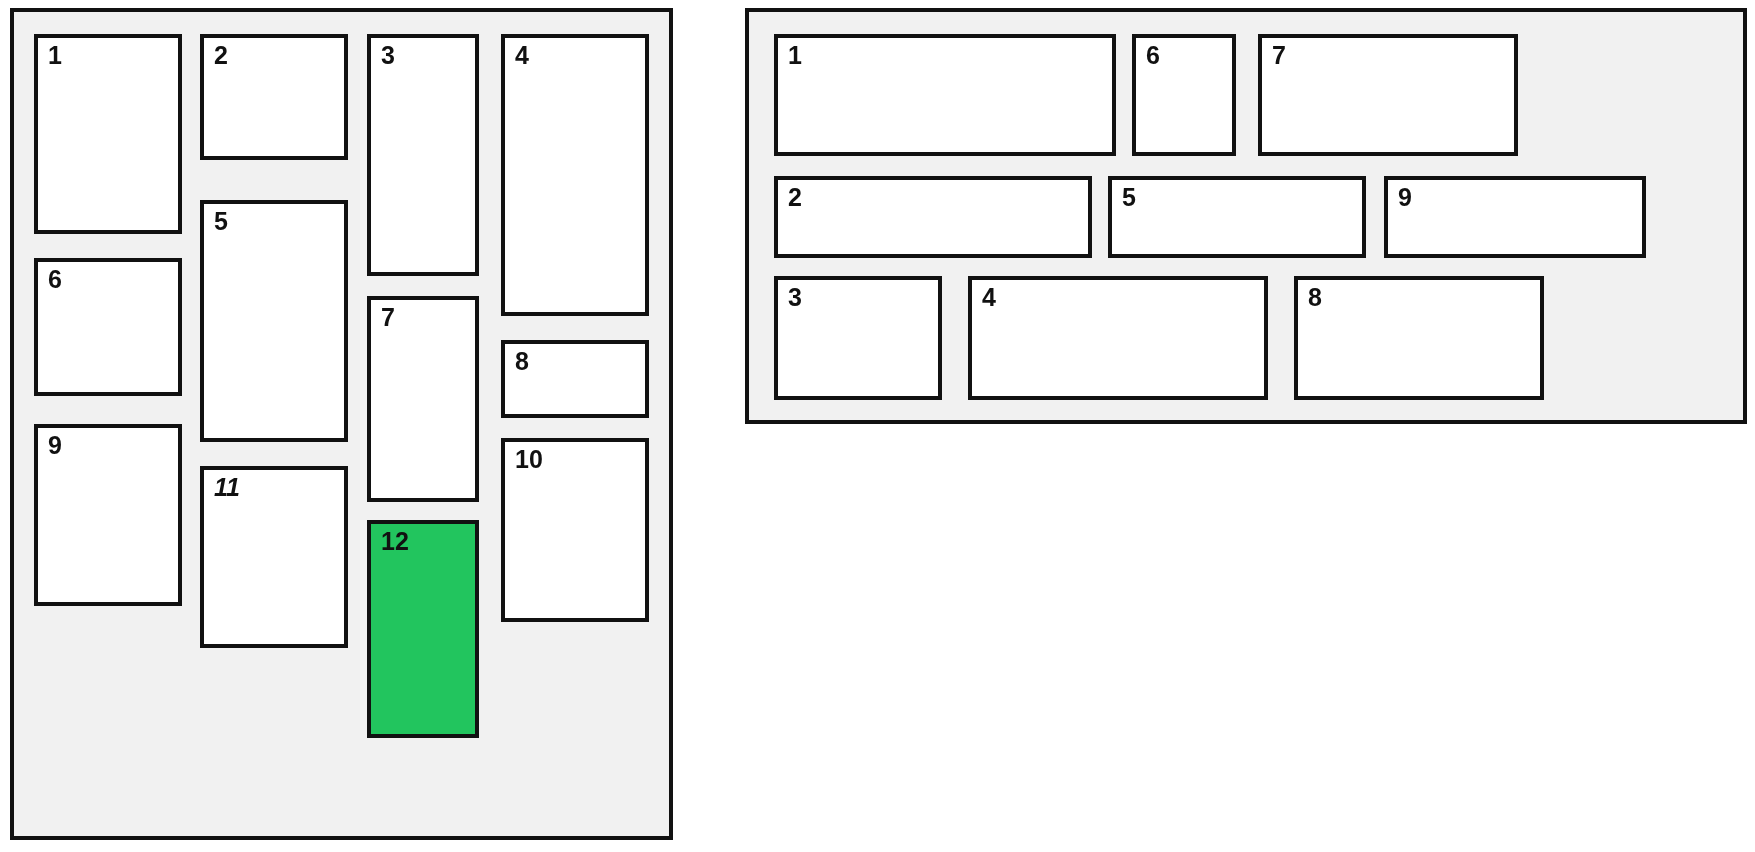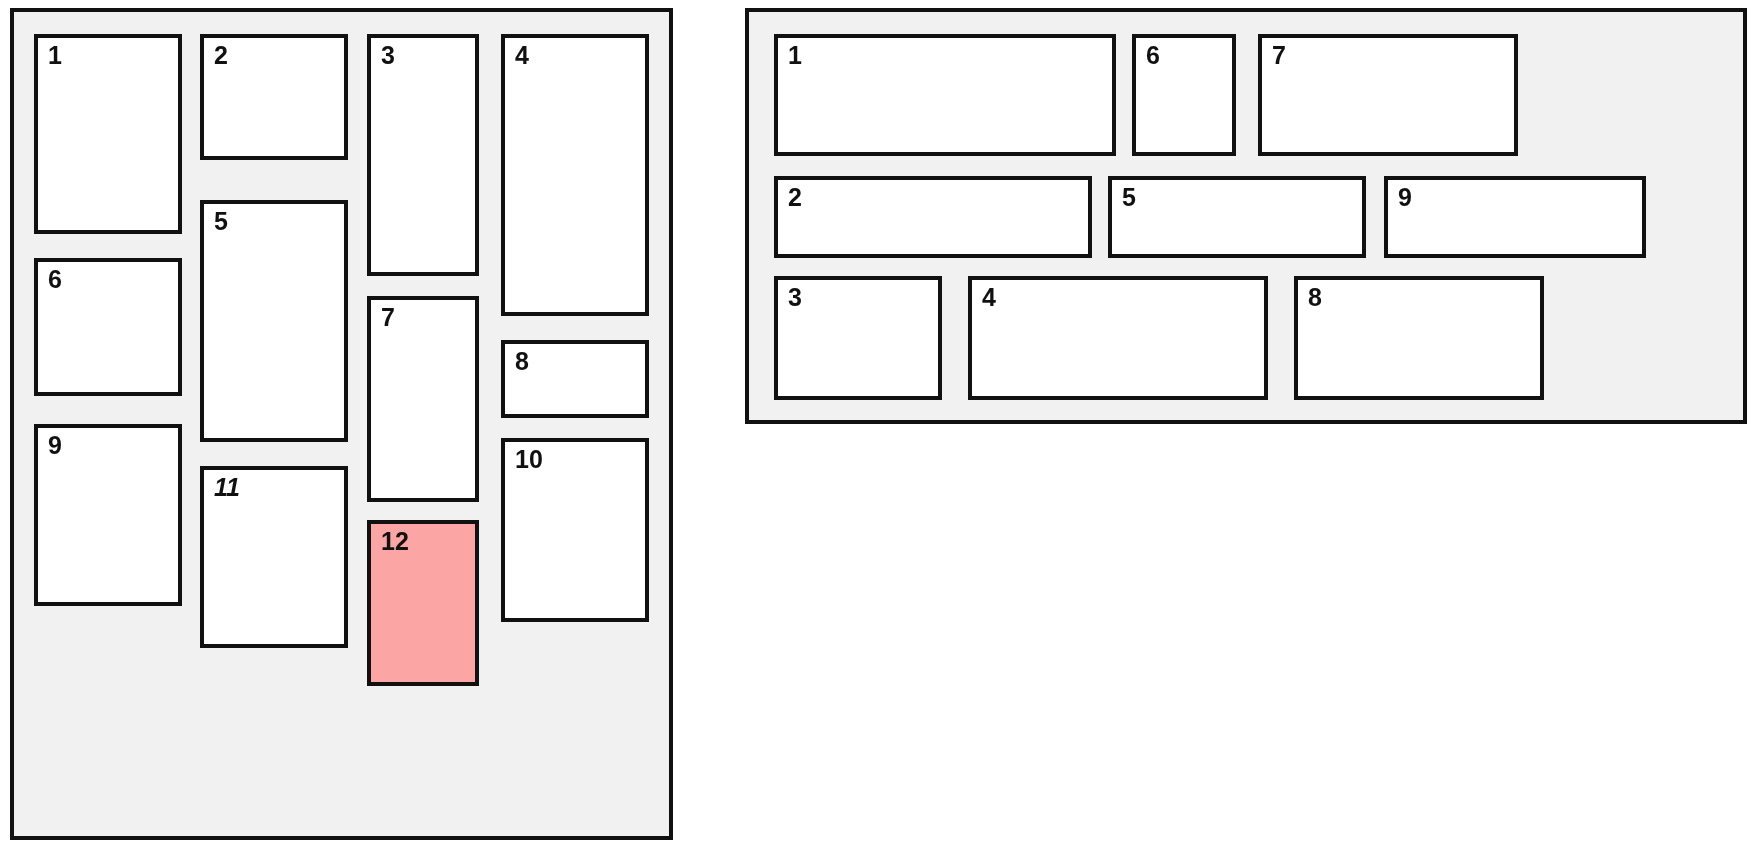--- a/index.html
+++ b/index.html
@@ -77,21 +77,21 @@
       </div>
       <div class="box" style="left: 20px; top: 412px; width: 148px; height: 182px; background: rgb(255, 255, 255); border-color: rgb(17, 17, 17);">
         <span class="box-label">9</span>
       </div>
       <div class="box" style="left: 487px; top: 426px; width: 148px; height: 184px; background: rgb(255, 255, 255); border-color: rgb(17, 17, 17);">
         <span class="box-label">10</span>
       </div>
       <div class="box" style="left: 186px; top: 454px; width: 148px; height: 182px; background: rgb(255, 255, 255); border-color: rgb(17, 17, 17); font-style: italic;">
         <span class="box-label">11</span>
       </div>
-      <div class="box" style="left: 353px; top: 508px; width: 112px; height: 166px; background: #fca5a5; border-color: rgb(17, 17, 17);">
+      <div class="box" style="left: 353px; top: 508px; width: 112px; height: 218px; background: #22c55e; border-color: rgb(17, 17, 17);">
         <span class="box-label">12</span>
       </div>
     </div>
     <div class="panel" style="left: 745px; top: 8px; width: 1002px; height: 416px; background: rgb(241, 241, 241); border-color: rgb(17, 17, 17);">
       <div class="box" style="left: 25px; top: 22px; width: 342px; height: 122px; background: rgb(255, 255, 255); border-color: rgb(17, 17, 17);">
         <span class="box-label">1</span>
       </div>
       <div class="box" style="left: 383px; top: 22px; width: 104px; height: 122px; background: rgb(255, 255, 255); border-color: rgb(17, 17, 17);">
         <span class="box-label">6</span>
       </div>

